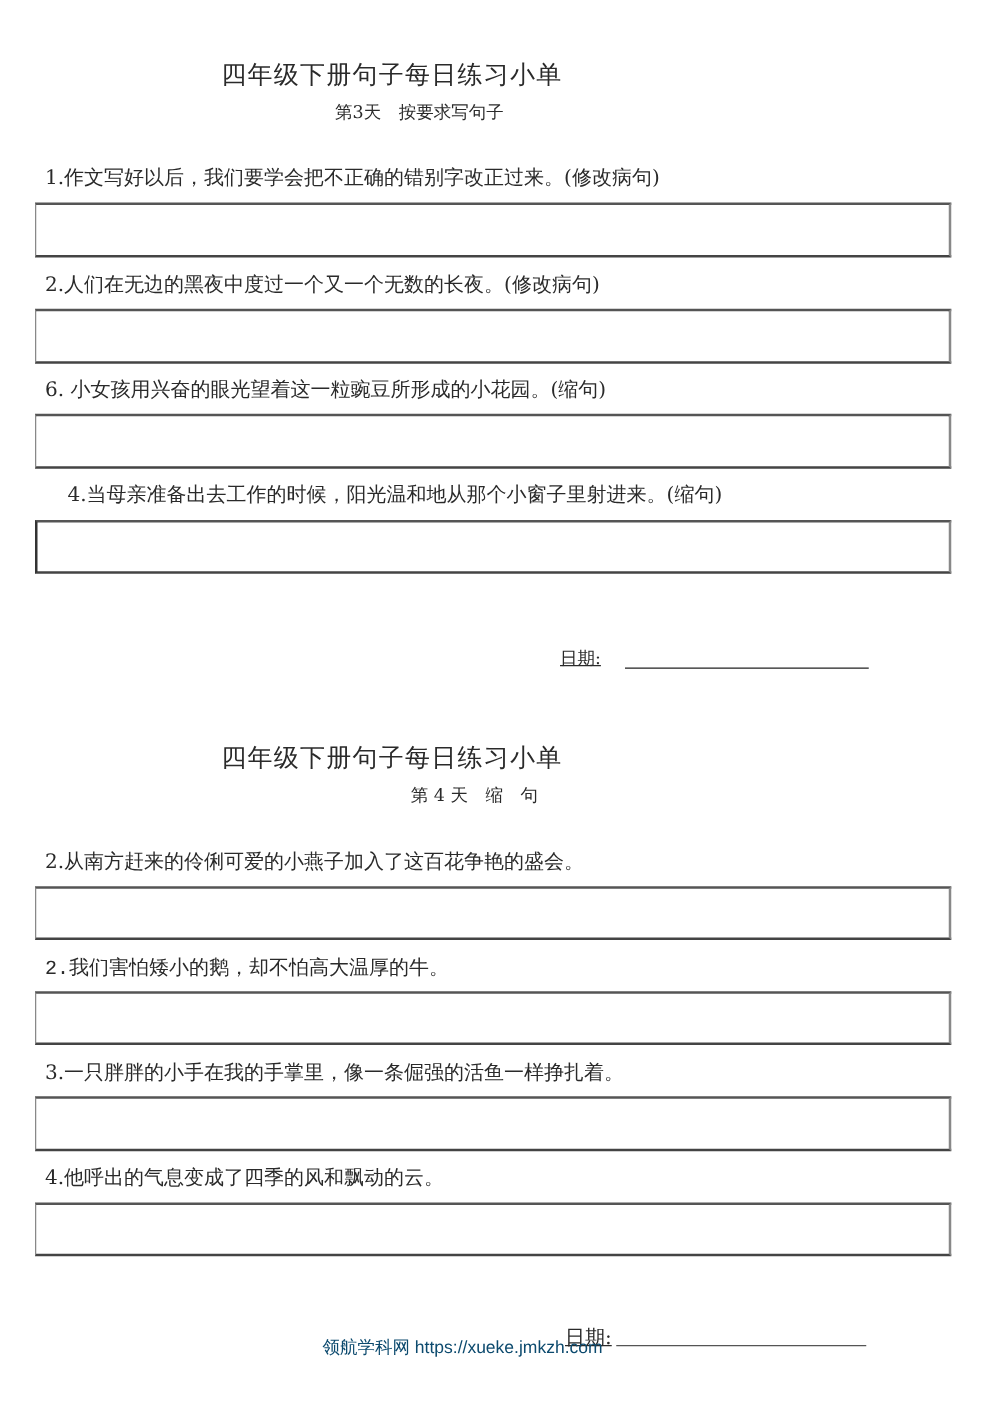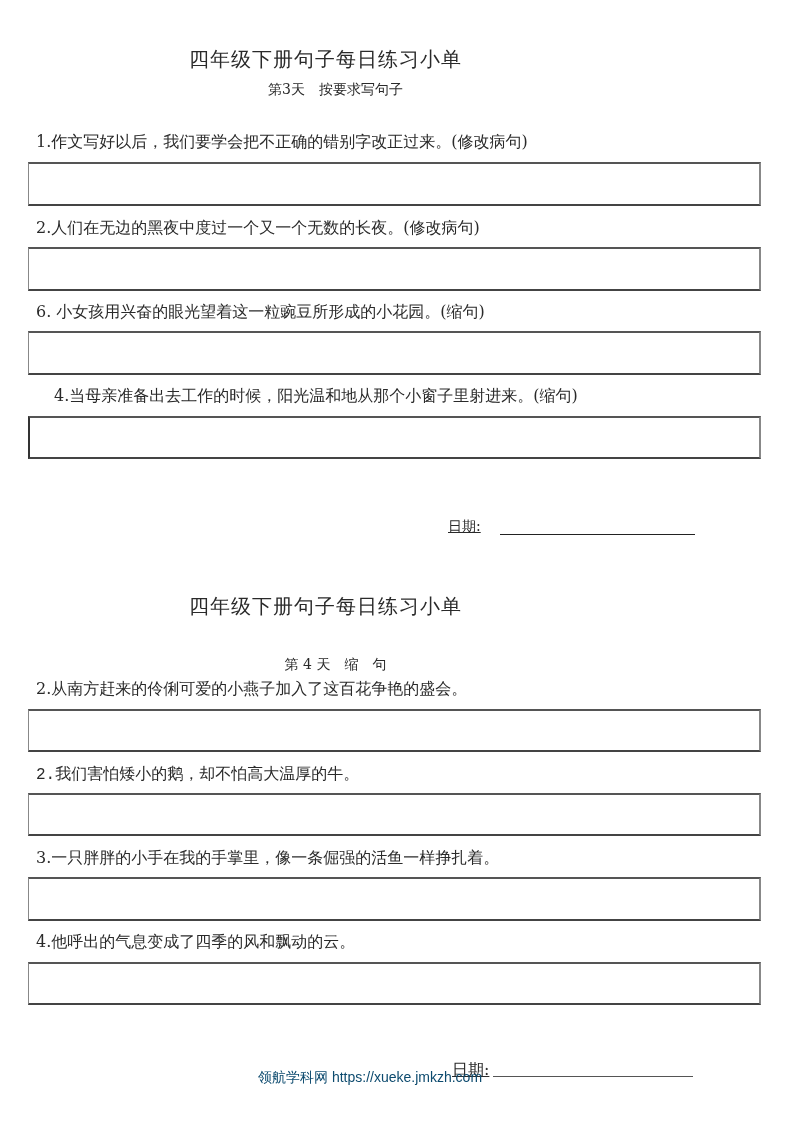--- a/index.html
+++ b/index.html
@@ -1,19 +1,19 @@
 <!DOCTYPE html>
 <html><head>
   <meta charset="utf-8">
   <style>
     html, body { margin: 0; padding: 0; background: #ffffff; }
     body { width: 793px; height: 1122px; position: relative; overflow: hidden;
            font-family: "DejaVu Serif", "Liberation Serif", serif; color: #2a2a2a; }
     .title { position: absolute; left: 0; width: 627px; text-align: center;
-             font-size: 20px; letter-spacing: 1px; color: #2a2a2a; margin-left: 12px; }
+             font-size: 20px; letter-spacing: 1px; color: #2a2a2a; }
     .subtitle { position: absolute; left: 0; width: 671px; text-align: center;
                 font-size: 14px; color: #2a2a2a; }
     .question { position: absolute; left: 36px; font-size: 16px; color: #2a2a2a; white-space: nowrap; }
     .answer-box { position: absolute; left: 28px; width: 733px; box-sizing: border-box;
                   border-top: 2px solid #555; border-bottom: 2px solid #444;
                   border-left: 1px solid #888; border-right: 2px solid #888; background: #fff; }
     .date-label { position: absolute; font-size: 14px; color: #2a2a2a; text-decoration: underline; }
     .date-line { position: absolute; height: 0; border-top: 1px solid #222; }
     .watermark { position: absolute; left: 258px; top: 1069px; font-size: 14px; color: #0c4a6e;
                  font-family: Liberation Sans, sans-serif; }
@@ -36,21 +36,21 @@
 
   <div class="question" style="top:386px;margin-left:18px;">4.当母亲准备出去工作的时候，阳光温和地从那个小窗子里射进来。(缩句)</div>
   <div class="answer-box" style="top:416px;height:43px;border-left:2px solid #333;"></div>
 
   <div class="date-label" style="left:448px;top:518px;">日期:</div>
   <div class="date-line" style="left:500px;top:534px;width:195px;"></div>
 </div>
 
 <div>
   <div class="title" style="top:593px;">四年级下册句子每日练习小单</div>
-  <div class="subtitle" style="top:656px;">第 4 天　缩　句</div>
+  <div class="subtitle" style="top:628px;padding-left:44px;">第 4 天　缩　句</div>
 
   <div class="question" style="top:679px;">2.从南方赶来的伶俐可爱的小燕子加入了这百花争艳的盛会。</div>
   <div class="answer-box" style="top:709px;height:43px;"></div>
 
   <div class="question" style="top:764px;font-family:Liberation Mono, monospace;">2.我们害怕矮小的鹅，却不怕高大温厚的牛。</div>
   <div class="answer-box" style="top:793px;height:43px;"></div>
 
   <div class="question" style="top:848px;">3.一只胖胖的小手在我的手掌里，像一条倔强的活鱼一样挣扎着。</div>
   <div class="answer-box" style="top:877px;height:44px;"></div>
 

